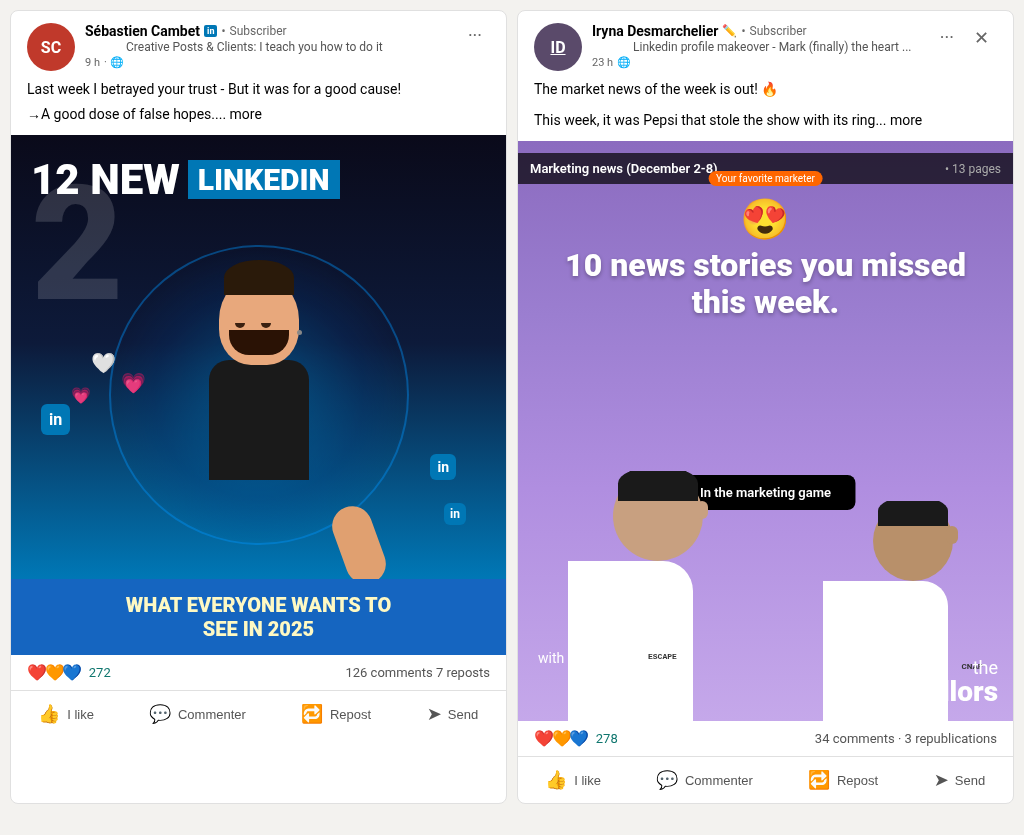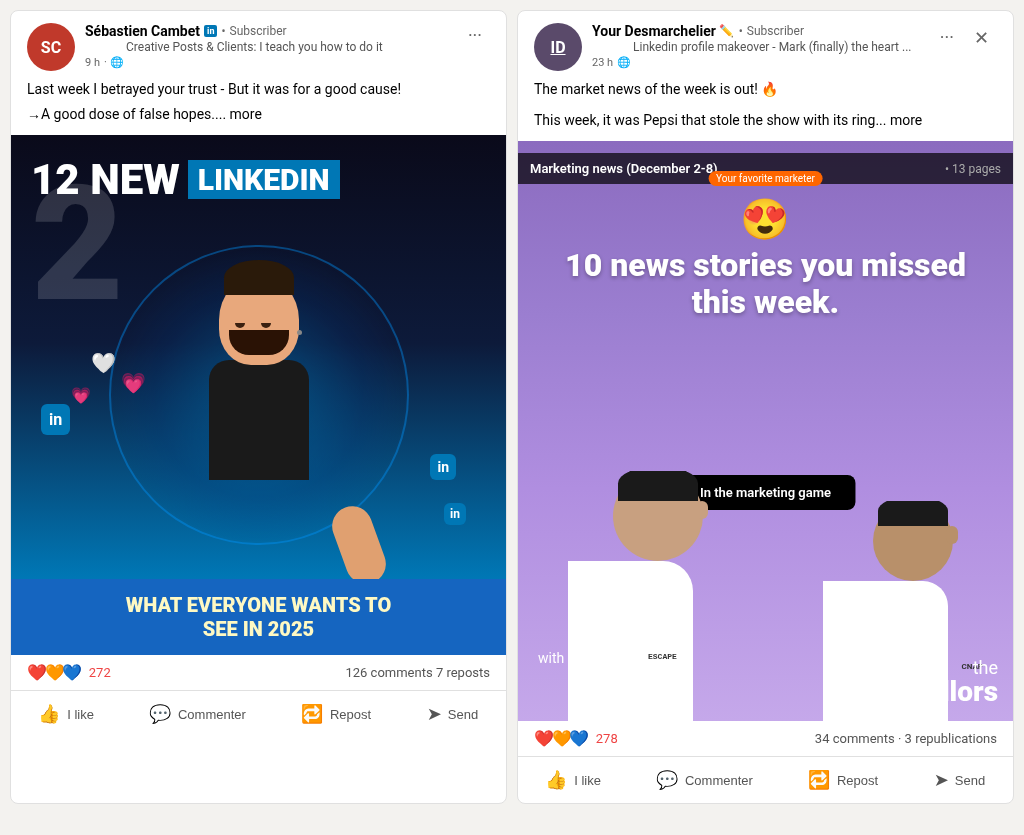--- a/index.html
+++ b/index.html
@@ -342,21 +342,21 @@
     }
     .emoji-stack {
       display: flex;
     }
     .emoji-item {
       font-size: 16px;
       margin-right: -2px;
     }
     .reaction-count {
       font-size: 13px;
-      color: #ef4444;
+      color: #0f766e;
       margin-left: 6px;
     }
     .comments-reposts {
       font-size: 13px;
       color: #555;
     }
 
     
     .actions-row {
       display: flex;
@@ -515,21 +515,21 @@
   </div>
 
   <div class="post-card">
 
     <div class="post-header">
       <div class="avatar">
         <div class="avatar-img iryna" style="font-size: 16px; text-decoration: underline;">ID</div>
       </div>
       <div class="header-info">
         <div class="name-row">
-          <span class="author-name">Your Desmarchelier</span>
+          <span class="author-name">Iryna Desmarchelier</span>
           <span style="font-size:12px;">✏️</span>
           <span class="dot-separator">•</span>
           <span class="subscriber-label">Subscriber</span>
         </div>
         <div class="author-subtitle">Linkedin profile makeover - Mark (finally) the heart ...</div>
         <div class="post-meta">
           <span class="post-time">23 h</span>
           <span class="globe-icon">🌐</span>
         </div>
       </div>

